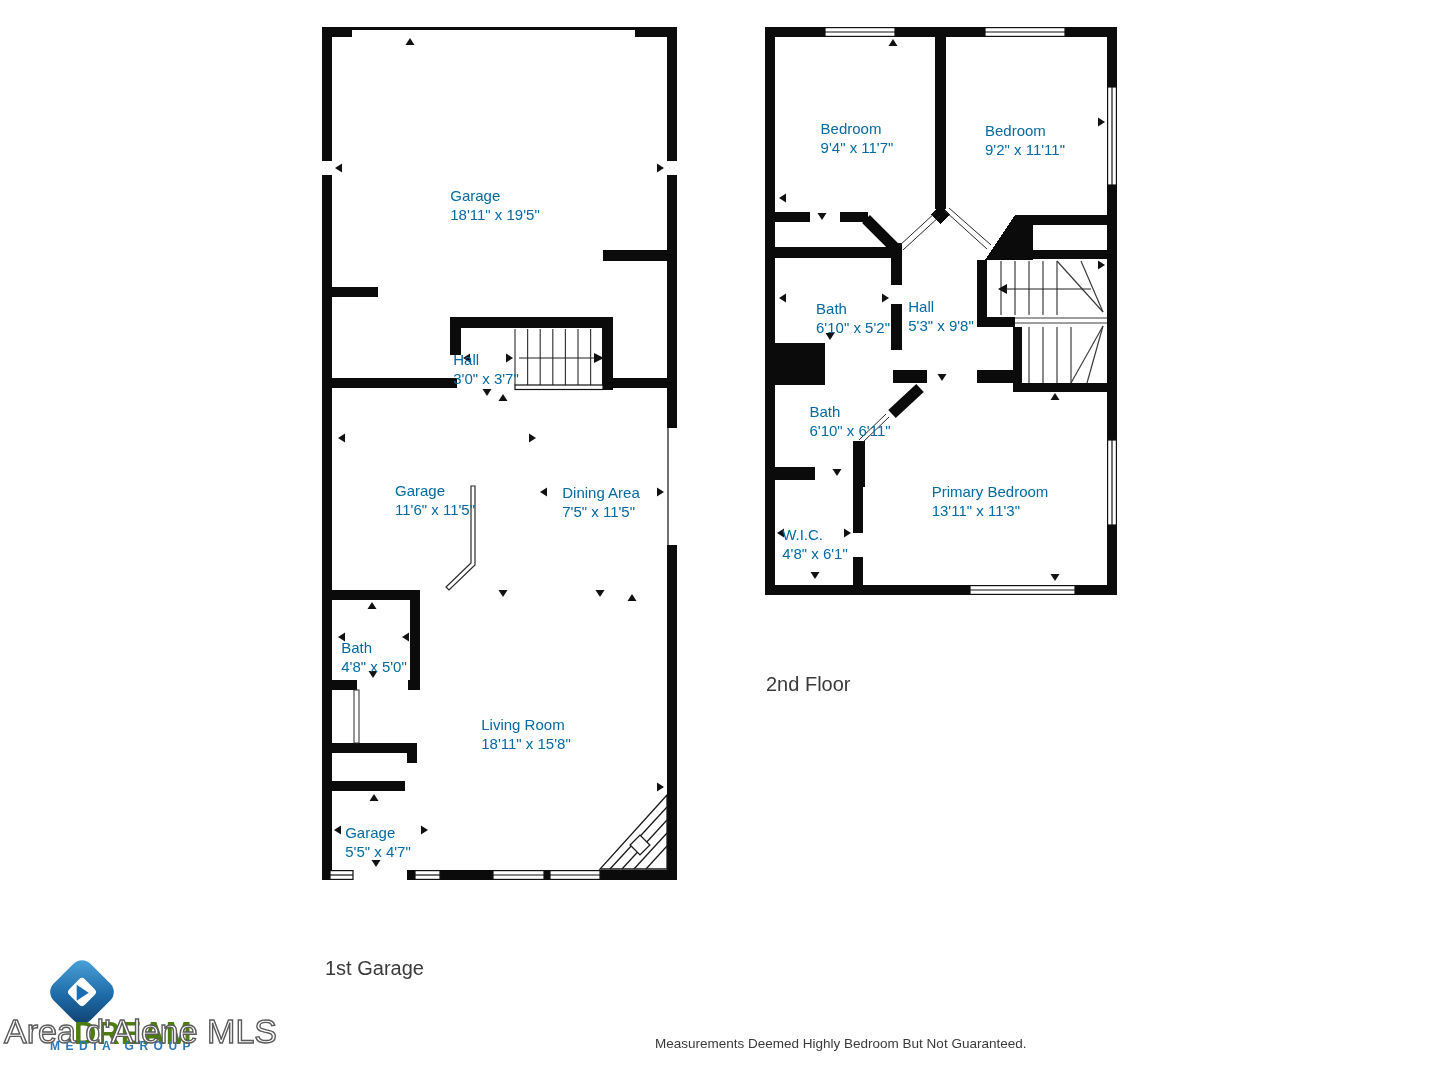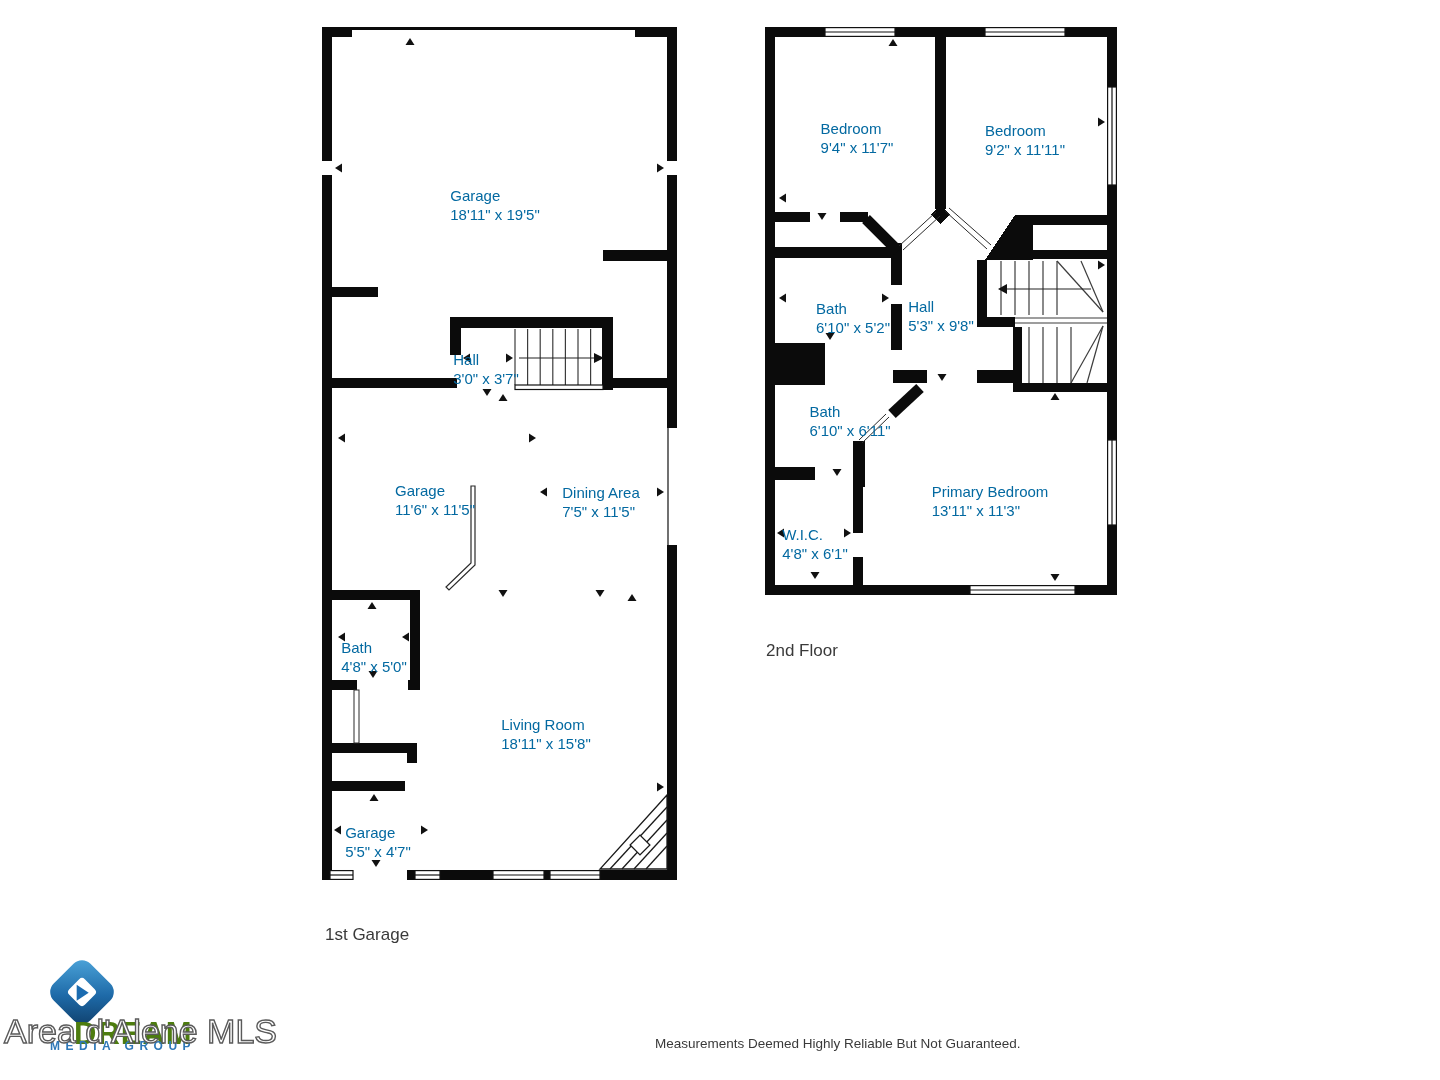--- a/index.html
+++ b/index.html
@@ -1,21 +1,21 @@
 <!DOCTYPE html>
 <html><head>
 <meta charset="utf-8">
 <style>
   html,body{margin:0;padding:0;background:#fff;}
   #canvas{position:relative;width:1440px;height:1080px;background:#ffffff;overflow:hidden;
           font-family:"Liberation Sans","DejaVu Sans",sans-serif;}
   .plan{position:absolute;}
   .room-label{position:absolute;transform:translateX(-50%);text-align:left;white-space:nowrap;
               font-size:15px;line-height:18.5px;color:#0369a1;z-index:5;}
-  .floor-caption{position:absolute;font-size:17px;color:#3a3a3a;z-index:5;}
+  .floor-caption{position:absolute;font-size:20px;color:#3a3a3a;z-index:5;margin-top:32px;}
   .disclaimer{position:absolute;font-size:13.5px;color:#3a3a3a;z-index:5;}
   
   .logo-diamond{position:absolute;left:56px;top:966px;width:52px;height:52px;transform:rotate(45deg);
                 border-radius:12px;z-index:1;}
   .logo-inner{position:absolute;left:15px;top:15px;width:22px;height:22px;background:#fff;border-radius:4px;}
   .logo-play{position:absolute;left:6px;top:3px;width:0;height:0;transform:rotate(-45deg);
              border-left:12px solid #1b6cb0;border-top:8px solid transparent;border-bottom:8px solid transparent;}
   .wm-brand{position:absolute;left:74px;top:1016px;font-size:31px;font-weight:800;letter-spacing:1px;
             color:#4d7c0f;z-index:2;}
   .wm-brand-sub{position:absolute;left:36px;top:1039px;font-size:12px;font-weight:700;letter-spacing:5.5px;
@@ -140,21 +140,21 @@
       <div>11'6" x 11'5"</div>
     </div>
     <div class="room-label" style="left:279px;top:457px">
       <div>Dining Area</div>
       <div>7'5" x 11'5"</div>
     </div>
     <div class="room-label" style="left:52px;top:612px">
       <div>Bath</div>
       <div>4'8" x 5'0"</div>
     </div>
-    <div class="room-label" style="left:224px;top:689px">
+    <div class="room-label" style="left:204px;top:689px">
       <div>Living Room</div>
       <div>18'11" x 15'8"</div>
     </div>
     <div class="room-label" style="left:56px;top:797px">
       <div>Garage</div>
       <div>5'5" x 4'7"</div>
     </div>
   </div>
 
   <div class="plan" style="left:765px;top:27px;width:352px;height:568px">
@@ -294,15 +294,15 @@
 
   <div class="logo-diamond" style="background:linear-gradient(135deg,#4fa8dd 0%,#1e6aa8 55%,#0f3d68 100%);">
     <div class="logo-inner">
       <div class="logo-play"></div>
     </div>
   </div>
   <div class="wm-brand">DREAM</div>
   <div class="wm-brand-sub">MEDIA GROUP</div>
   <div class="wm-mls">Area d'Alene MLS</div>
 
-  <div class="disclaimer" style="left:655px;top:1036px">Measurements Deemed Highly Reliable But Not Guaranteed.</div>
+  <div class="disclaimer" style="left:655px;top:1036px">Measurements Deemed Highly Bedroom But Not Guaranteed.</div>
 
 </div>
 
 </body></html>

